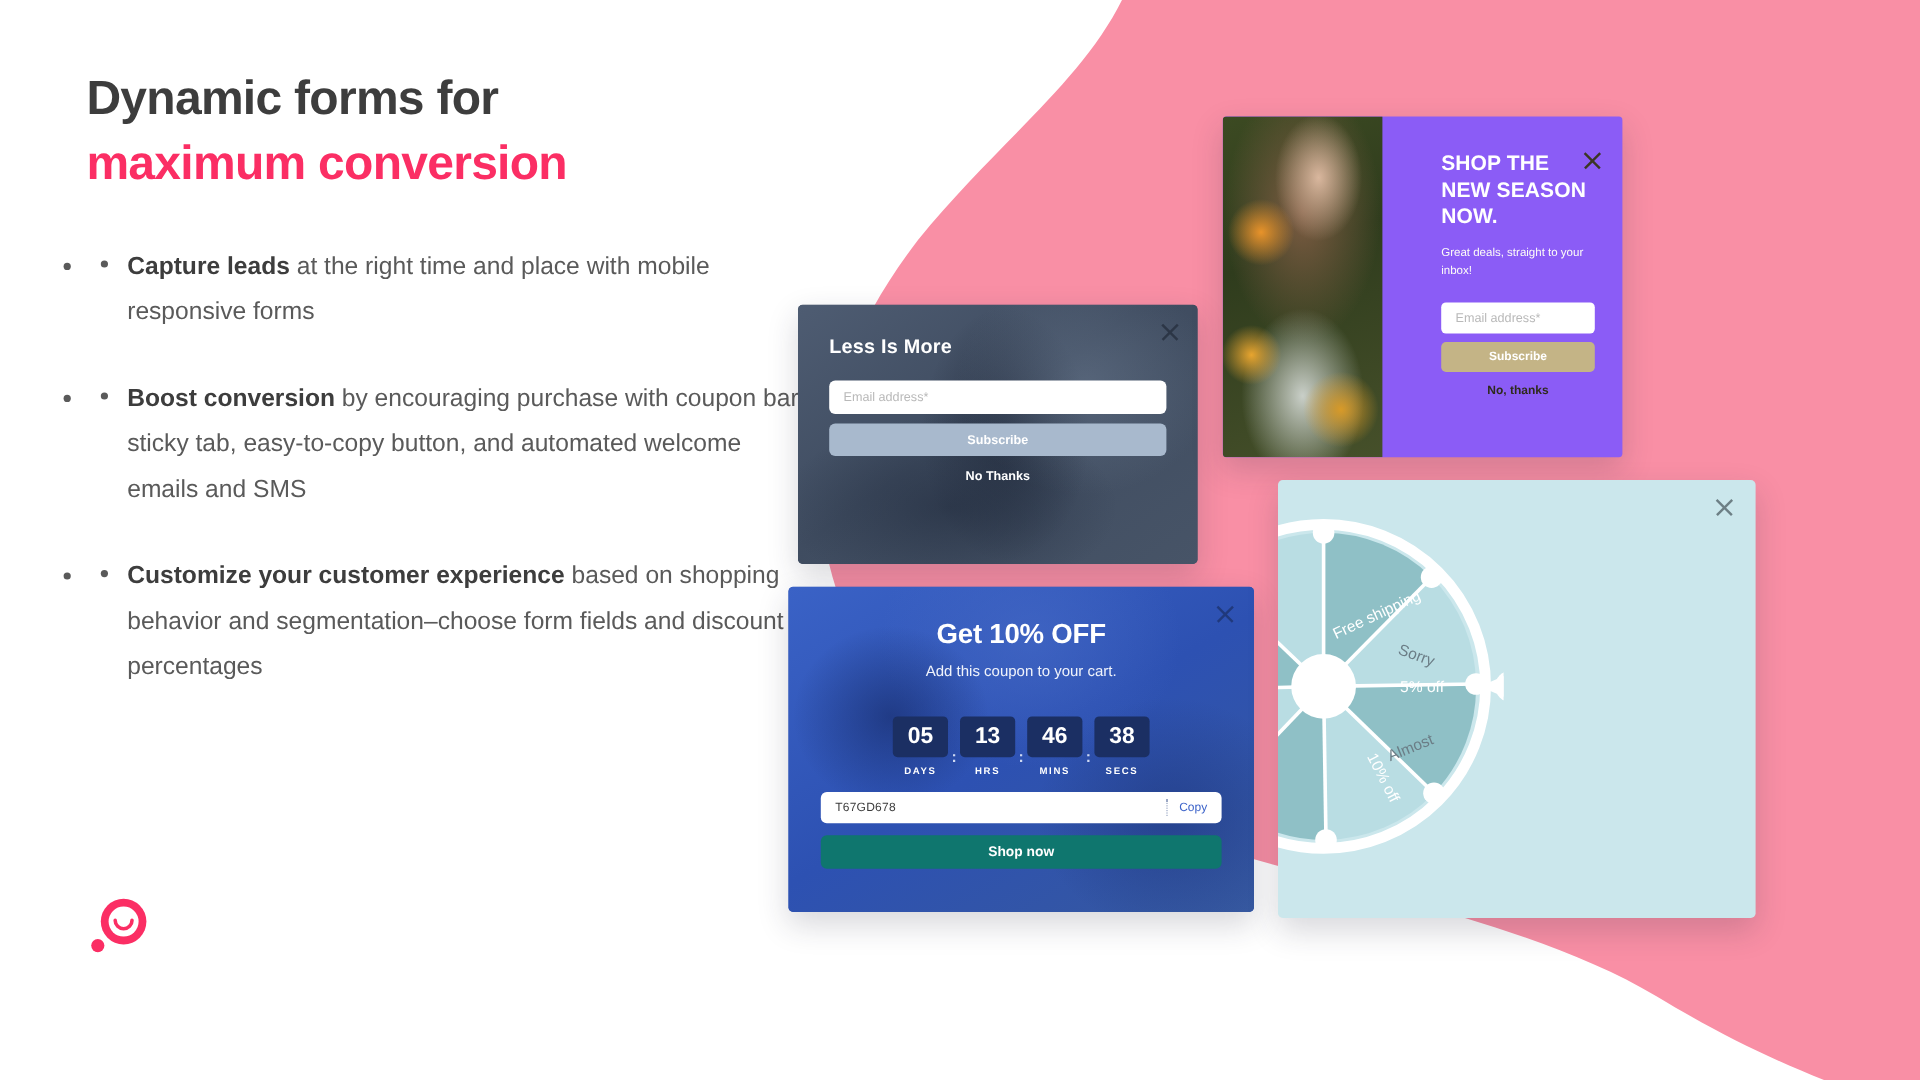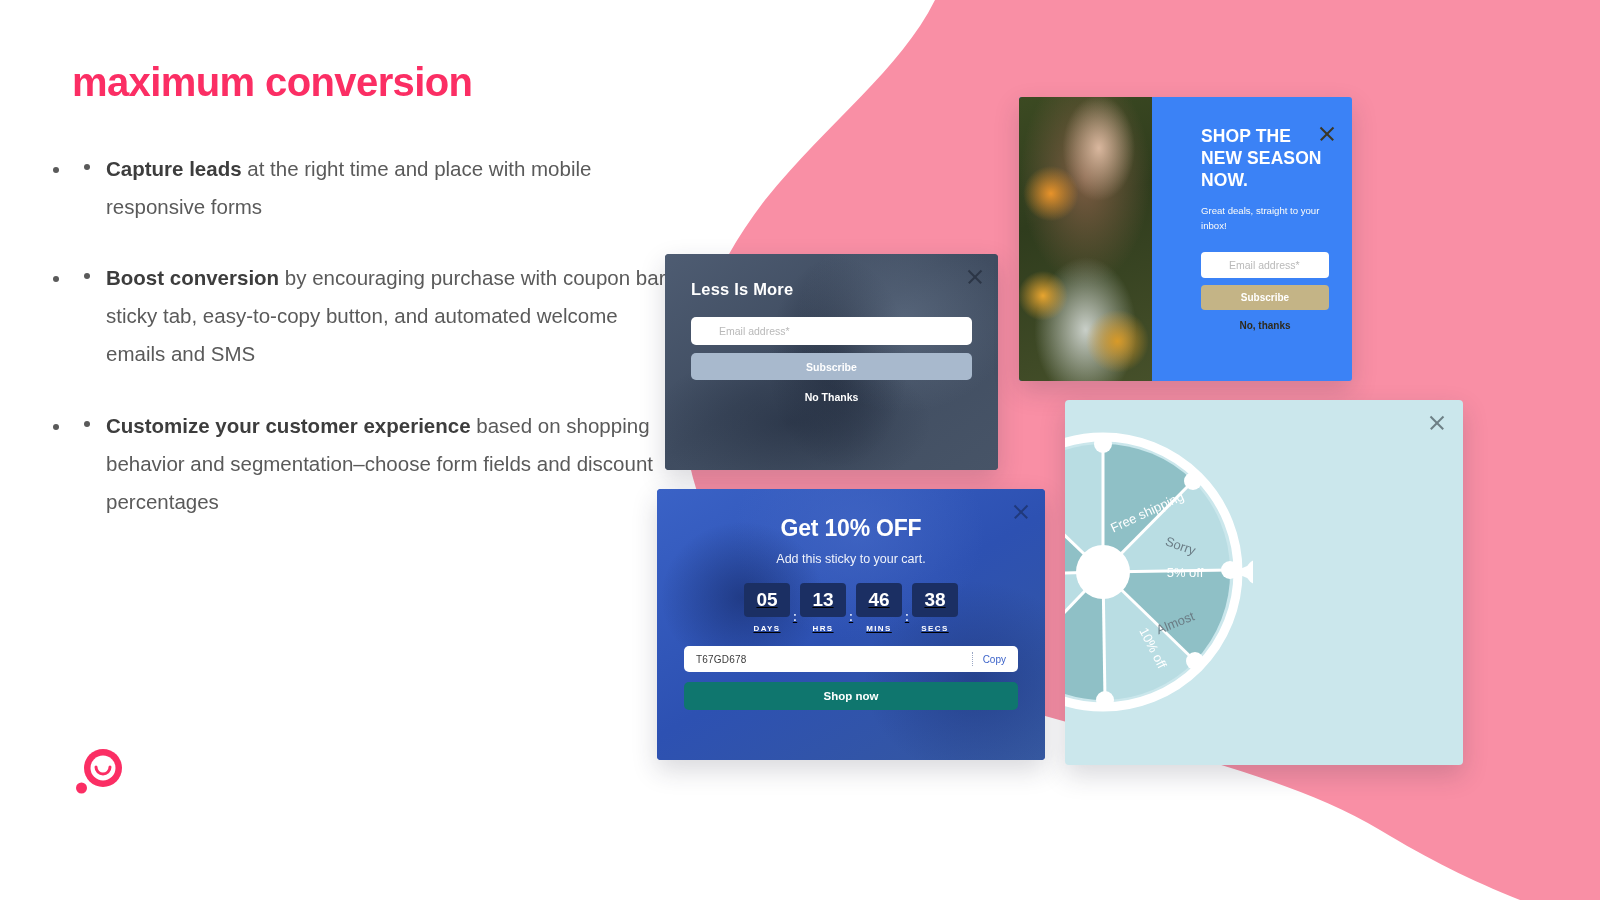--- a/index.html
+++ b/index.html
@@ -53,21 +53,21 @@
   .closebtn:before, .closebtn:after {
     content:""; position:absolute; left:0; top:8px;
     width:18px; height:1.6px; background:currentColor;
   }
   .closebtn:before { transform:rotate(45deg); }
   .closebtn:after  { transform:rotate(-45deg); }
 
   .email-field {
     width:100%; border:none; border-radius:5px; background:#fff;
     font-family:"Liberation Sans", sans-serif;
-    font-size:10.5px; color:#333; padding:0 28px; outline:none;
+    font-size:10.5px; color:#333; padding:0 12px; outline:none;
   }
   .email-field::placeholder { color:#b9b9b9; }
 
   .btn {
     width:100%; border:none; border-radius:5px; cursor:pointer;
     font-family:"Liberation Sans", sans-serif; font-weight:bold;
   }
   .decline { text-align:center; cursor:pointer; font-weight:bold; }
 
   
@@ -91,21 +91,21 @@
   #card-less .email-field { height:28px; margin-top:18px; }
   #card-less .btn {
     height:27px; margin-top:8px; background:#a8b9cd; color:#ffffff; font-size:10.5px;
   }
   #card-less .decline { margin-top:11px; color:#ffffff; font-size:10.5px; }
   #card-less .closebtn { right:14px; top:14px; color:#2c3646; }
 
   
   #card-shop {
     left:1019px; top:97px; width:333px; height:284px;
-    background:#3b82f6; border-radius:3px; overflow:hidden;
+    background:#8b5cf6; border-radius:3px; overflow:hidden;
   }
   #card-shop .photo {
     position:absolute; left:0; top:0; width:133px; height:100%;
     background:
       radial-gradient(ellipse 44% 30% at 60% 18%, #d9b79e 0%, transparent 62%),
       radial-gradient(circle at 24% 34%, #e8932a 0%, transparent 13%),
       radial-gradient(circle at 18% 70%, #e8a52f 0%, transparent 11%),
       radial-gradient(circle at 74% 86%, #d89a28 0%, transparent 12%),
       radial-gradient(ellipse 60% 40% at 50% 82%, #c9cfc8 0%, transparent 64%),
       radial-gradient(ellipse 70% 55% at 50% 28%, #7d5c43 0%, transparent 70%),
@@ -134,21 +134,21 @@
       radial-gradient(ellipse 30% 40% at 22% 40%, rgba(18,36,92,.55), transparent 70%),
       radial-gradient(ellipse 45% 55% at 52% 16%, rgba(72,108,200,.55), transparent 72%),
       radial-gradient(ellipse 40% 50% at 82% 70%, rgba(26,48,116,.5), transparent 72%),
       linear-gradient(150deg,#3a62c6 0%,#2d51b2 50%,#36589f 100%);
   }
   #card-coupon .inner { position:absolute; left:27px; right:27px; top:26px; }
   #card-coupon .title {
     text-align:center; font-size:23px; font-weight:bold; color:#fff; letter-spacing:-.2px;
   }
   #card-coupon .sub { margin-top:10px; text-align:center; font-size:12.5px; color:#f0f3fb; }
-  .timer { margin-top:17px; display:flex; justify-content:center; align-items:flex-end;text-decoration:underline; }
+  .timer { margin-top:31px; display:flex; justify-content:center; align-items:flex-end; }
   .tunit { width:46px; text-align:center; }
   .tbox {
     height:34px; background:#1b2f63; border-radius:4px; color:#fff;
     font-size:19px; font-weight:bold; display:flex; align-items:center; justify-content:center;
   }
   .tlabel { margin-top:7px; font-size:8px; font-weight:bold; color:#fff; letter-spacing:1.4px; }
   .tsep {
     height:34px; display:flex; align-items:center; justify-content:center;
     width:10px; color:#cfd9f2; font-size:13px; font-weight:bold;
   }
@@ -184,20 +184,21 @@
 <body>
 
 <svg id="bg-blob" viewBox="0 0 1600 900" preserveAspectRatio="none">
   <path d="M935,0 C900,70 830,120 765,200 C700,285 660,390 700,500
            C742,615 860,660 990,700 C1120,740 1280,770 1380,830
            C1430,860 1470,880 1520,900 L1600,900 L1600,0 Z" fill="#f98fa5"></path>
 </svg>
 
 <div class="left-col">
   <h1 class="headline">
+    <span>Dynamic forms for</span>
     <span class="accent">maximum conversion</span>
   </h1>
 
   <ul class="bullets">
     <li class="bullet">
       <b>Capture leads</b><span> at the right time and place with mobile responsive forms</span>
     </li>
     <li class="bullet">
       <b>Boost conversion</b><span> by encouraging purchase with coupon bar, sticky tab, easy-to-copy button, and automated welcome emails and SMS</span>
     </li>
@@ -237,21 +238,21 @@
     <button class="btn">Subscribe</button>
     <div class="decline">No, thanks</div>
   </div>
 </div>
 
 <div class="card" id="card-coupon">
   <div class="photo"></div>
   <div class="closebtn"></div>
   <div class="inner">
     <div class="title">Get 10% OFF</div>
-    <div class="sub">Add this sticky to your cart.</div>
+    <div class="sub">Add this coupon to your cart.</div>
 
     <div class="timer">
       <div class="tunit">
         <div class="tbox">05</div>
         <div class="tlabel">DAYS</div>
       </div>
       <div class="tsep">:</div>
       <div class="tunit">
         <div class="tbox">13</div>
         <div class="tlabel">HRS</div>

